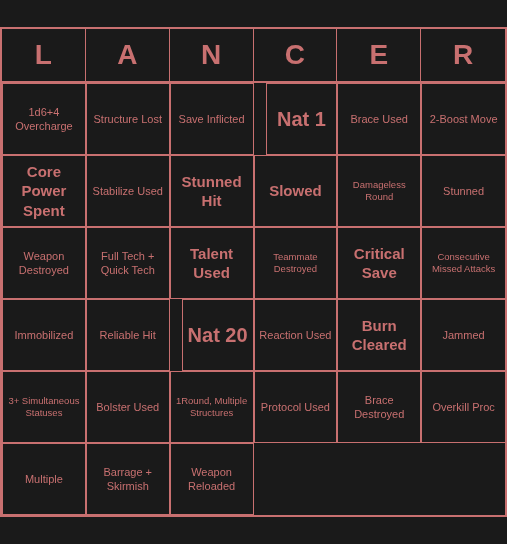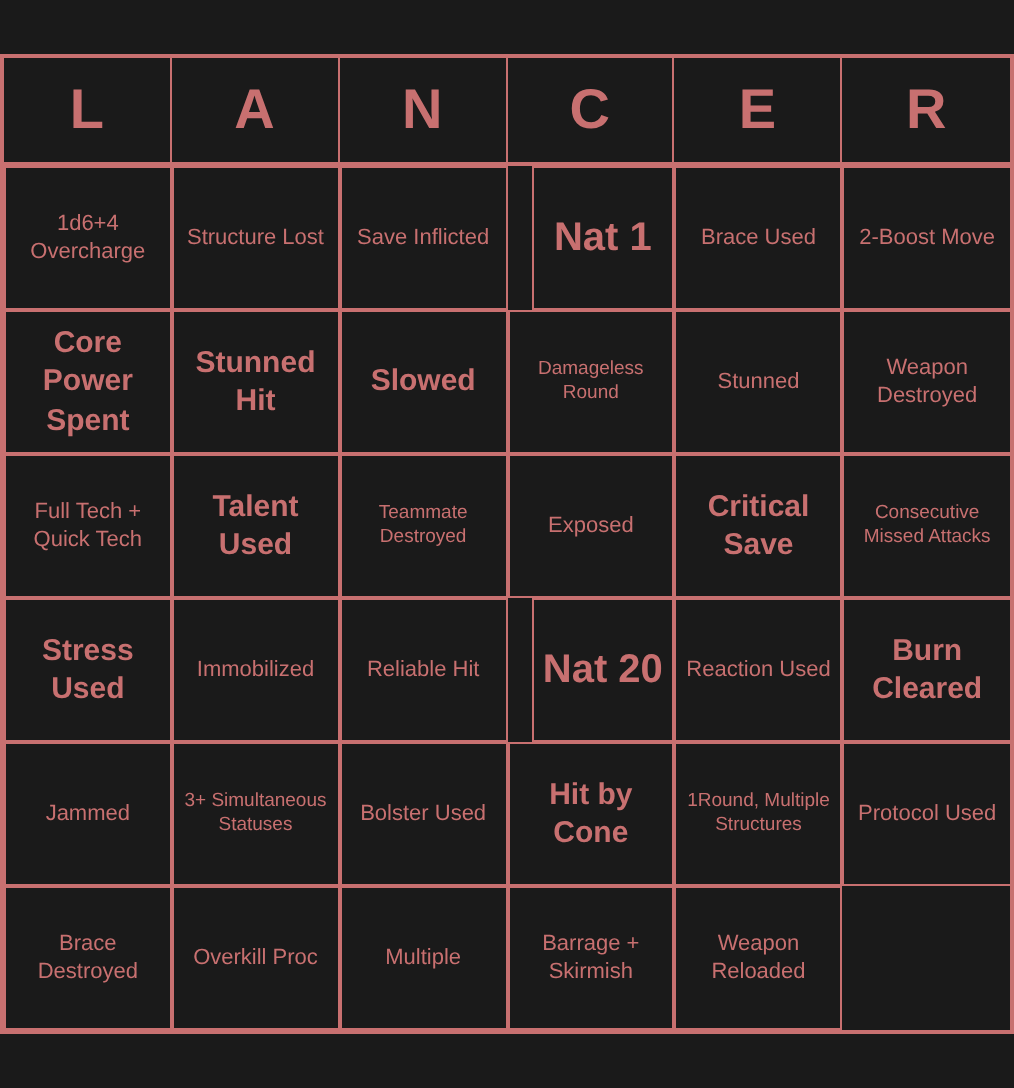--- a/index.html
+++ b/index.html
@@ -89,20 +89,23 @@
       </div>
       <div class="cell">
         <span>Brace Used</span>
       </div>
       <div class="cell">
         <span>2-Boost Move</span>
       </div>
       <div class="cell cell-medium">
         <span>Core Power Spent</span>
       </div>
+      <div class="cell">
+        <span>Stabilize Used</span>
+      </div>
       <div class="cell cell-medium">
         <span>Stunned Hit</span>
       </div>
       <div class="cell cell-medium">
         <span>Slowed</span>
       </div>
       <div class="cell cell-small">
         <span>Damageless Round</span>
       </div>
       <div class="cell">
@@ -113,31 +116,25 @@
       </div>
       <div class="cell">
         <span>Full Tech + Quick Tech</span>
       </div>
       <div class="cell cell-medium">
         <span>Talent Used</span>
       </div>
       <div class="cell cell-small">
         <span>Teammate Destroyed</span>
       </div>
-      <div class="cell">
-        <span>Exposed</span>
-      </div>
       <div class="cell cell-medium">
         <span>Critical Save</span>
       </div>
       <div class="cell cell-small">
         <span>Consecutive Missed Attacks</span>
-      </div>
-      <div class="cell cell-medium">
-        <span>Stress Used</span>
       </div>
       <div class="cell">
         <span>Immobilized</span>
       </div>
       <div class="cell">
         <span>Reliable Hit</span>
       </div>
       <div class="cell cell-large">
         <span>Nat 20</span>
       </div>
@@ -148,23 +145,20 @@
         <span>Burn Cleared</span>
       </div>
       <div class="cell">
         <span>Jammed</span>
       </div>
       <div class="cell cell-small">
         <span>3+ Simultaneous Statuses</span>
       </div>
       <div class="cell">
         <span>Bolster Used</span>
-      </div>
-      <div class="cell cell-medium">
-        <span>Hit by Cone</span>
       </div>
       <div class="cell cell-small">
         <span>1Round, Multiple Structures</span>
       </div>
       <div class="cell">
         <span>Protocol Used</span>
       </div>
       <div class="cell">
         <span>Brace Destroyed</span>
       </div>

